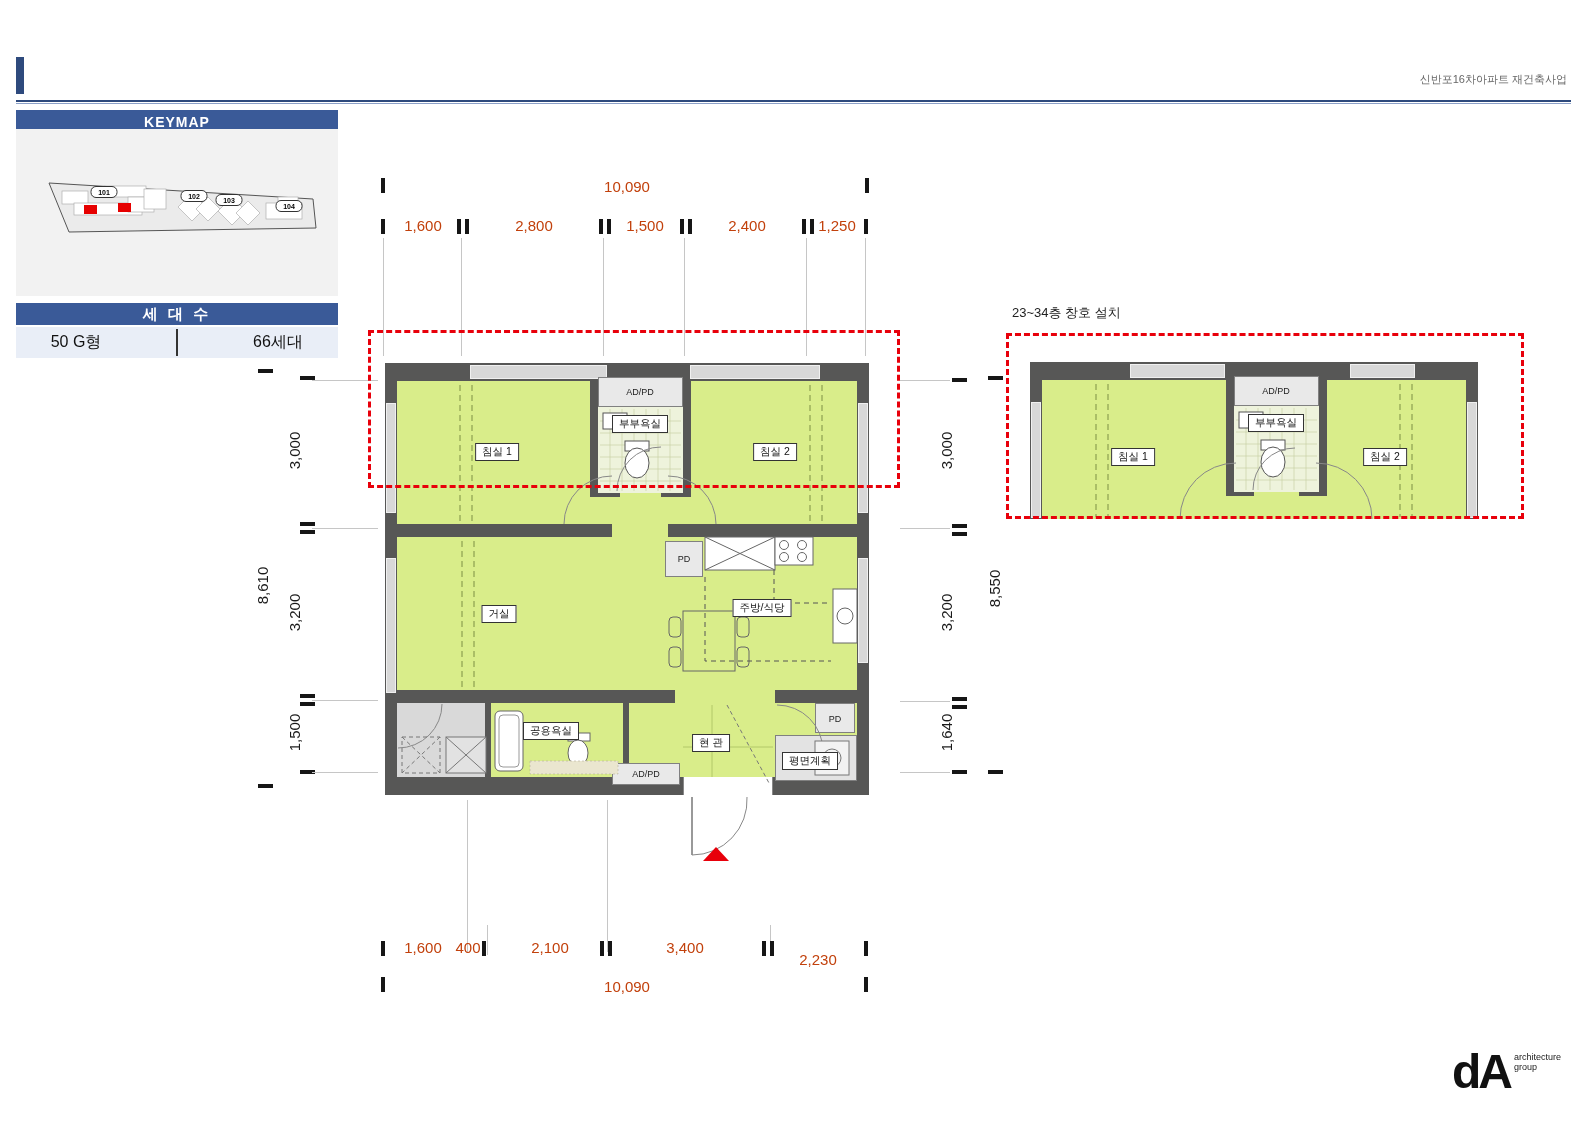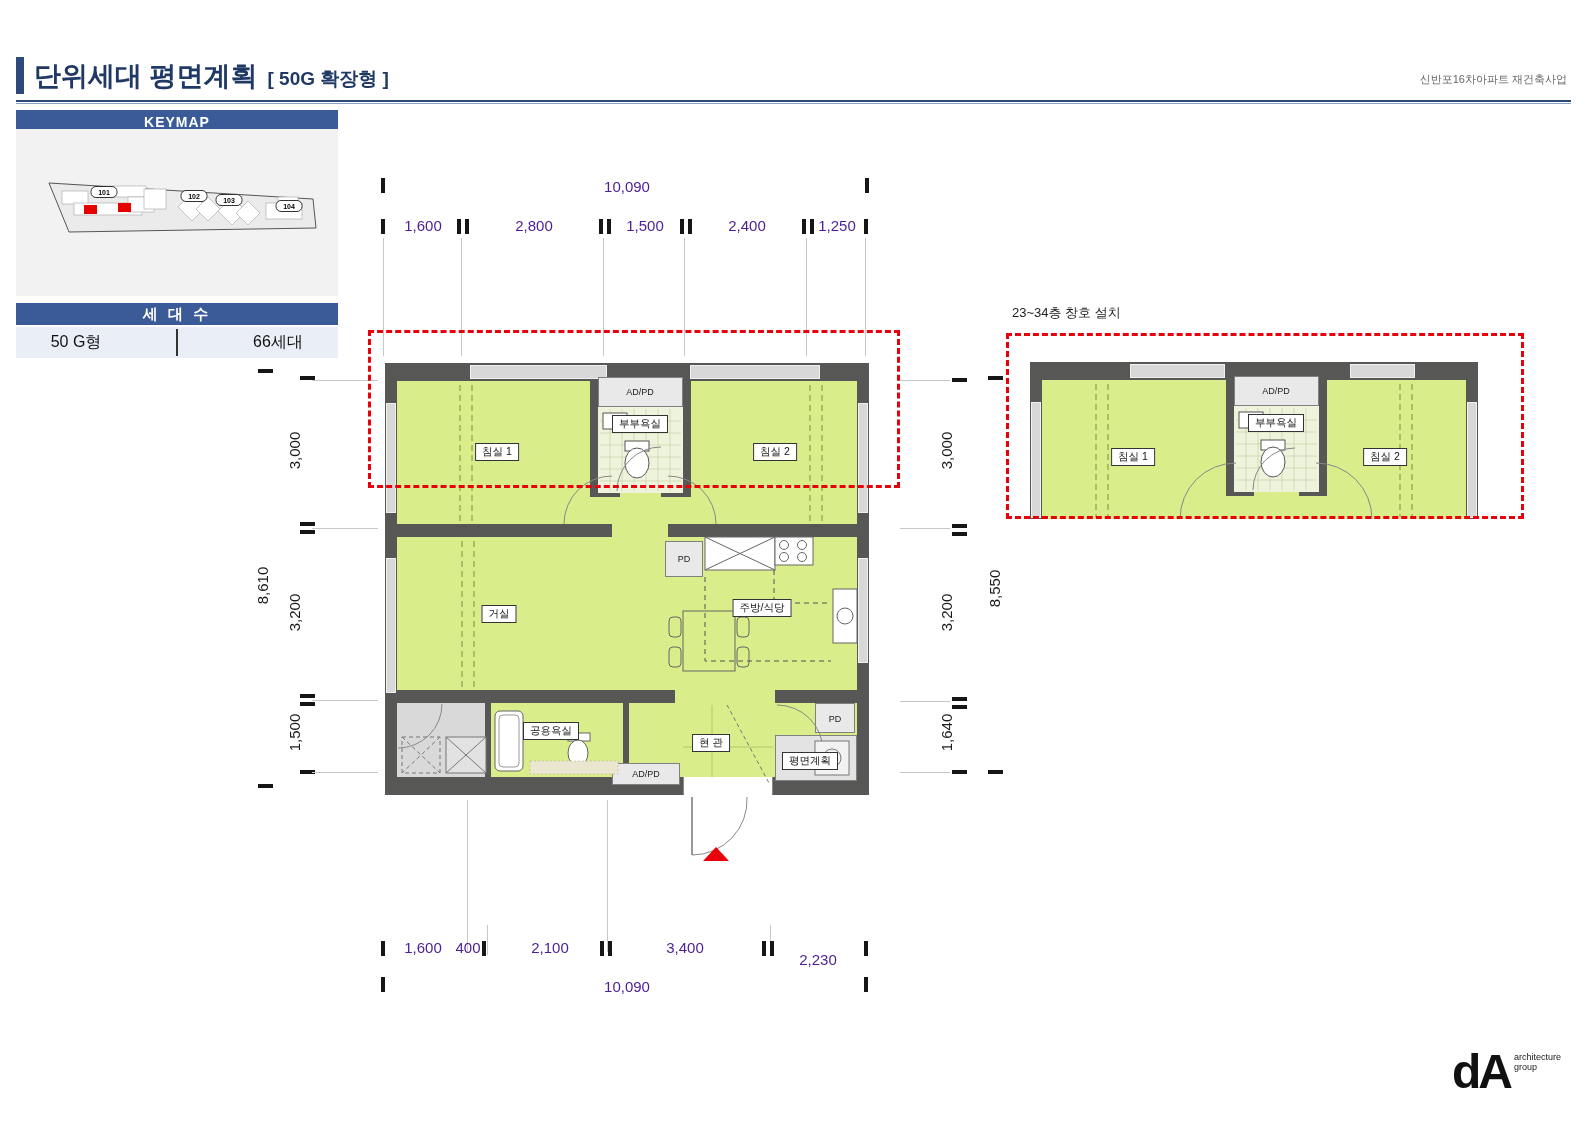--- a/index.html
+++ b/index.html
@@ -14,21 +14,21 @@
   .hr{position:absolute;background:#2e4a7d;}
   .hr2{position:absolute;background:#8ba0c8;}
   
   .bluebar{position:absolute;background:#3a5a98;color:#fff;font-weight:bold;
            display:flex;align-items:center;justify-content:center;}
   .kmbody{position:absolute;background:#f2f2f2;}
   .unitrow{position:absolute;background:#e9eef7;display:flex;}
   .unitcell{flex:1;display:flex;align-items:center;justify-content:center;font-size:16px;color:#111;}
   .unitdiv{width:2px;background:#333;margin:2px 0;}
   
-  .dlab{position:absolute;font-size:15px;color:#4c1d95;text-align:center;white-space:nowrap;}
+  .dlab{position:absolute;font-size:15px;color:#c2410c;text-align:center;white-space:nowrap;}
   .vlab{position:absolute;width:60px;text-align:center;font-size:15px;color:#1a1a1a;
         transform:rotate(-90deg);white-space:nowrap;}
   .tkv{position:absolute;width:4px;height:15px;background:#161616;}
   .tkh{position:absolute;width:15px;height:4px;background:#161616;}
   .xv{position:absolute;width:1px;background:#c6c6c6;}
   .xh{position:absolute;height:1px;background:#c6c6c6;}
   
   .plan{position:absolute;}
   .base{position:absolute;background:#d9ed8a;z-index:1;}
   .wl{position:absolute;background:#575756;z-index:2;}
@@ -49,23 +49,20 @@
   .disc{position:absolute;font-size:13px;color:#333;white-space:nowrap;}
   .logo{position:absolute;font-size:48px;font-weight:800;letter-spacing:-3px;color:#111;line-height:1;}
   .logosub{position:absolute;font-size:9px;color:#222;line-height:1.15;}
 </style>
 </head>
 <body>
 
 <div class="page">
 
   <div class="accent" style="left:16px;top:57px;width:8px;height:37px;"></div>
-  <div class="title" style="left:34px;top:58px;">
-    <span>단위세대 평면계획</span><span class="subtitle">[ 50G 확장형 ]</span>
-  </div>
   <div class="project" style="right:20px;top:72px;">신반포16차아파트 재건축사업</div>
   <div class="hr" style="left:16px;top:100px;width:1555px;height:2px;"></div>
   <div class="hr2" style="left:16px;top:103px;width:1555px;height:1px;"></div>
 
   <div class="bluebar" style="left:16px;top:110px;width:322px;height:24px;font-size:14px;letter-spacing:1px;">KEYMAP</div>
   <div class="kmbody" style="left:16px;top:129px;width:322px;height:167px;">
     <svg width="322" height="167" viewBox="0 0 322 167">
       <polygon points="33,54 297,70 300,99 53,103" fill="#ebebeb" stroke="#555" stroke-width="1"></polygon>
       <g fill="#fff" stroke="#b0b0b0" stroke-width="0.7">
         <rect x="46" y="62" width="26" height="13"></rect>

